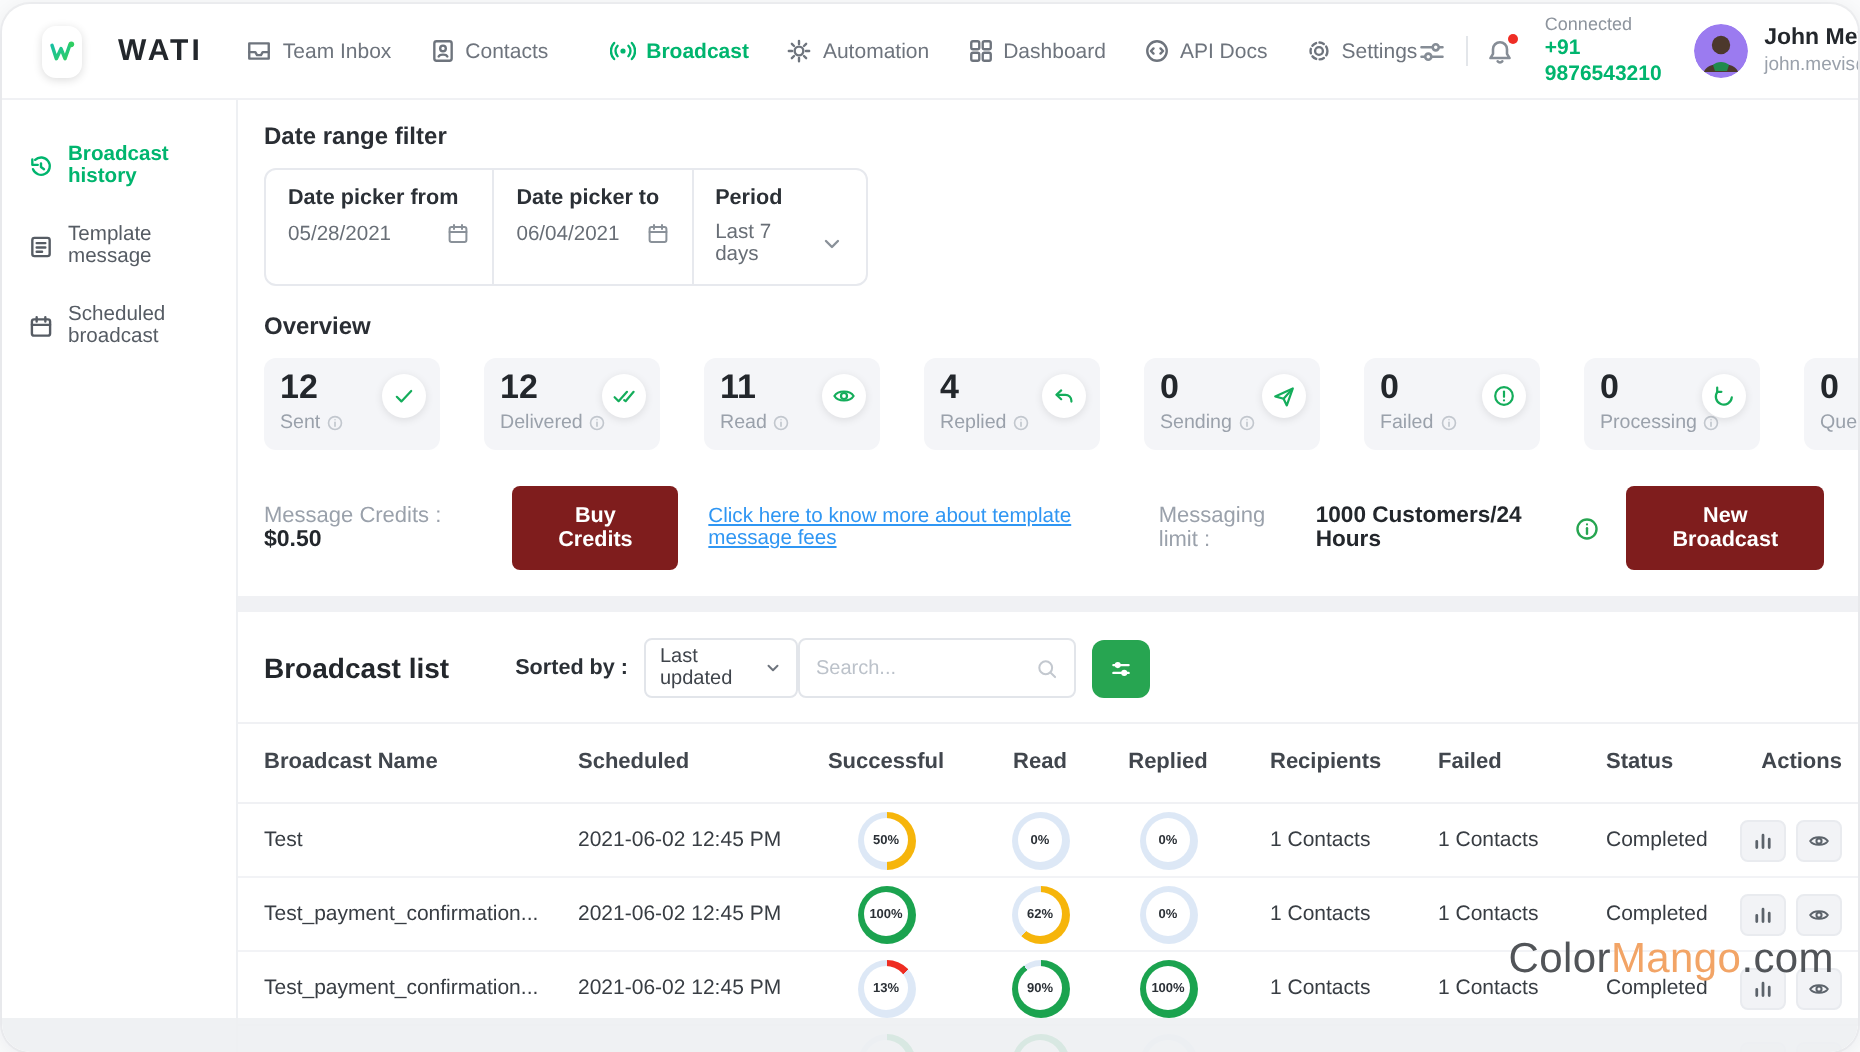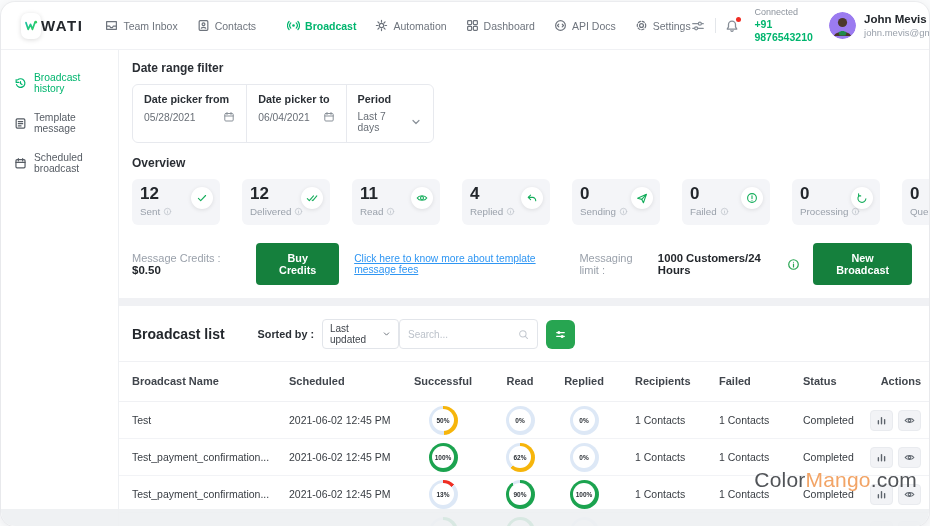--- a/index.html
+++ b/index.html
@@ -7,21 +7,21 @@
     font-family: "Liberation Sans", sans-serif; background: #fafbfc; }
   .win { position: absolute; top: 2px; left: 1px; right: 1px; bottom: 0;
     background: #fff; border-radius: 14px; overflow: hidden;
     box-shadow: 0 2px 12px rgba(20,30,40,.08), 0 0 0 1px rgba(20,30,40,.04); }
 
   
   .topbar { height: 48px; display: flex; align-items: center;
     padding: 0 14px 0 20px; border-bottom: 1px solid #f0f1f4; }
   .logo-box { width: 26px; height: 26px; border-radius: 7px; background: #fff;
     box-shadow: 0 1px 5px rgba(0,0,0,.14); display: flex; align-items: center; justify-content: center; }
-  .brand { font-size: 15px; font-weight: 700; letter-spacing: 1.5px; color: #23272c; margin-left: 0; }
+  .brand { font-size: 15px; font-weight: 700; letter-spacing: 1.5px; color: #23272c; margin-left: 18px; }
   .top-nav { display: flex; align-items: center; gap: 19px; margin-left: 22px; flex: 1; }
   .nav-item { display: flex; align-items: center; gap: 5px; font-size: 10.5px;
     color: #6e747d; cursor: pointer; white-space: nowrap; }
   .nav-item svg { width: 13px; height: 13px; }
   .nav-item.active { color: #00b56e; font-weight: 700; padding-left: 12px; }
   .top-right { display: flex; align-items: center; }
   .tool-ic { color: #868d96; display: flex; align-items: center; }
   .tool-ic svg { width: 14px; height: 14px; }
   .vdiv { width: 1px; height: 15px; background: #e3e6ea; margin: 0 10px; }
   .bell-wrap { position: relative; }
@@ -34,21 +34,21 @@
   .user { margin-left: 8px; line-height: 1.3; }
   .user-name { font-size: 11.5px; font-weight: 700; color: #23272c; }
   .user-email { font-size: 9.5px; color: #9aa1ab; }
 
   
   .app { display: flex; height: calc(100% - 48px); }
   .sidebar { width: 118px; flex: none; border-right: 1px solid #eef0f3; padding-top: 13px; }
   .side-item { display: flex; align-items: center; gap: 7px; padding: 9px 6px 9px 13px;
     font-size: 10.3px; color: #565c64; cursor: pointer; }
   .side-item svg { width: 13px; height: 13px; flex: none; }
-  .side-item.active { color: #00b56e; font-weight: 400; }
+  .side-item.active { color: #00b56e; font-weight: 700; }
   .main { flex: 1; display: flex; flex-direction: column; overflow: hidden; position: relative; }
 
   
   .sec { padding: 6px 8px 0 13px; }
   .sec-title { font-size: 12px; font-weight: 700; color: #2a2e34; margin: 5px 0 9px; }
   .filter-card { display: flex; width: 302px; border: 1px solid #e7e9ee; border-radius: 6px; background: #fff; }
   .f-col { padding: 8px 11px 9px; }
   .f-col + .f-col { border-left: 1px solid #e7e9ee; }
   .f-col.w1 { width: 114px; } .f-col.w2 { width: 100px; } .f-col.w3 { width: 88px; }
   .f-label { font-size: 10.8px; font-weight: 700; color: #2b3036; }
@@ -65,21 +65,21 @@
   .stat-label svg { width: 9px; height: 9px; color: #c2c7ce; }
   .stat-badge { position: absolute; top: 8px; right: 7px; width: 22px; height: 22px; border-radius: 50%;
     background: #fff; box-shadow: 0 1px 4px rgba(0,0,0,.10); display: flex; align-items: center;
     justify-content: center; color: #14ad5b; }
   .stat-badge svg { width: 12px; height: 12px; }
 
   
   .credits-row { display: flex; align-items: center; margin: 18px 0 13px; padding-right: 9px; }
   .credits-text { font-size: 11px; color: #9aa1ab; }
   .credits-text b { color: #23272c; font-size: 11.5px; }
-  .btn { border: none; background: #15803d; color: #fff; font-family: inherit; font-size: 10.8px;
+  .btn { border: none; background: #7f1d1d; color: #fff; font-family: inherit; font-size: 10.8px;
     font-weight: 700; border-radius: 4px; padding: 9px 14px; cursor: pointer; }
   .buy-btn { margin: 0 15px; }
   .fees-link { font-size: 10.3px; color: #2f96f3; text-decoration: underline; cursor: pointer; }
   .limit { margin-left: auto; display: flex; align-items: center; gap: 5px; font-size: 11px; color: #9aa1ab; }
   .limit b { color: #23272c; font-size: 11.3px; }
   .limit-info { color: #27a551; display: flex; }
   .limit-info svg { width: 13px; height: 13px; }
   .nb-btn { margin-left: 13px; }
 
   .gap-band { height: 8px; background: #f0f1f4; flex: none; }

